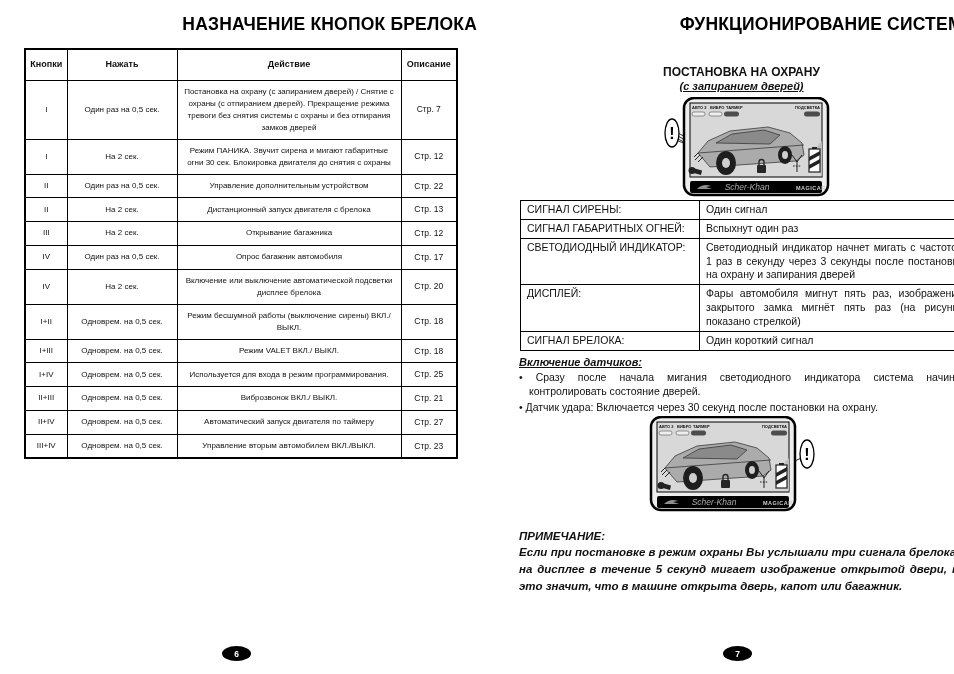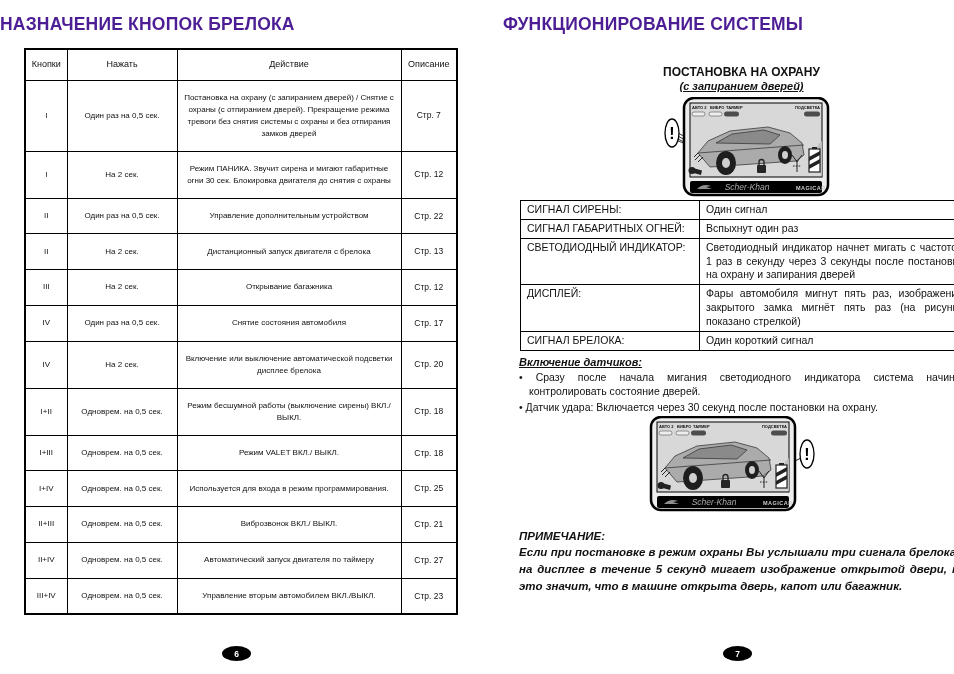--- a/index.html
+++ b/index.html
@@ -7,37 +7,37 @@
     width:954px;height:674px;position:relative;overflow:hidden;
     background:#ffffff;color:#111;
     font-family:"Liberation Sans", sans-serif;
     -webkit-font-smoothing:antialiased;
   }
   .page{position:absolute;top:0;height:674px;}
   .page-left{left:0;width:477px;}
   .page-right{left:503px;width:477px;}
 
   .page-title{
-    font-size:17.5px;font-weight:bold;text-align:left;
-    margin:14px 0 0 0;letter-spacing:0.2px;color:#4c1d95;
+    font-size:17.5px;font-weight:bold;text-align:right;
+    margin:14px 0 0 0;letter-spacing:0.2px;color:#000000;
   }
 
   
   table.btn-table{
     border-collapse:collapse;table-layout:fixed;
     margin:13px 0 0 24px;width:432px;
     border:2px solid #000;
   }
   .btn-table th,.btn-table td{
     border:1px solid #000;
     font-size:8px;line-height:1.5;
     text-align:center;vertical-align:middle;
-    padding:11px 3px;word-wrap:break-word;
-  }
-  .btn-table th{font-size:9px;font-weight:normal;padding:8px 2px;}
+    padding:5px 3px;word-wrap:break-word;
+  }
+  .btn-table th{font-size:9px;font-weight:bold;padding:8px 2px;}
   .btn-table .c3{font-size:8.5px;}
 
   
   .section-title{font-size:12px;font-weight:bold;text-align:center;margin:30px 0 1px 0;}
   .section-subtitle{
     font-size:11px;font-weight:bold;font-style:italic;
     text-decoration:underline;text-align:center;margin:0 0 5px 0;
   }
   p.intro{
     width:448px;margin:2px 0 0 16px;
@@ -137,21 +137,21 @@
         </tr>
         <tr>
           <td class="c0">III</td>
           <td class="c1">На 2 сек.</td>
           <td class="c2">Открывание багажника</td>
           <td class="c3">Стр. 12</td>
         </tr>
         <tr>
           <td class="c0">IV</td>
           <td class="c1">Один раз на 0,5 сек.</td>
-          <td class="c2">Снятие состояния автомобиля</td>
+          <td class="c2">Опрос багажник автомобиля</td>
           <td class="c3">Стр. 17</td>
         </tr>
         <tr>
           <td class="c0">IV</td>
           <td class="c1">На 2 сек.</td>
           <td class="c2">Включение или выключение автоматической подсветки дисплее брелока</td>
           <td class="c3">Стр. 20</td>
         </tr>
         <tr>
           <td class="c0">I+II</td>

